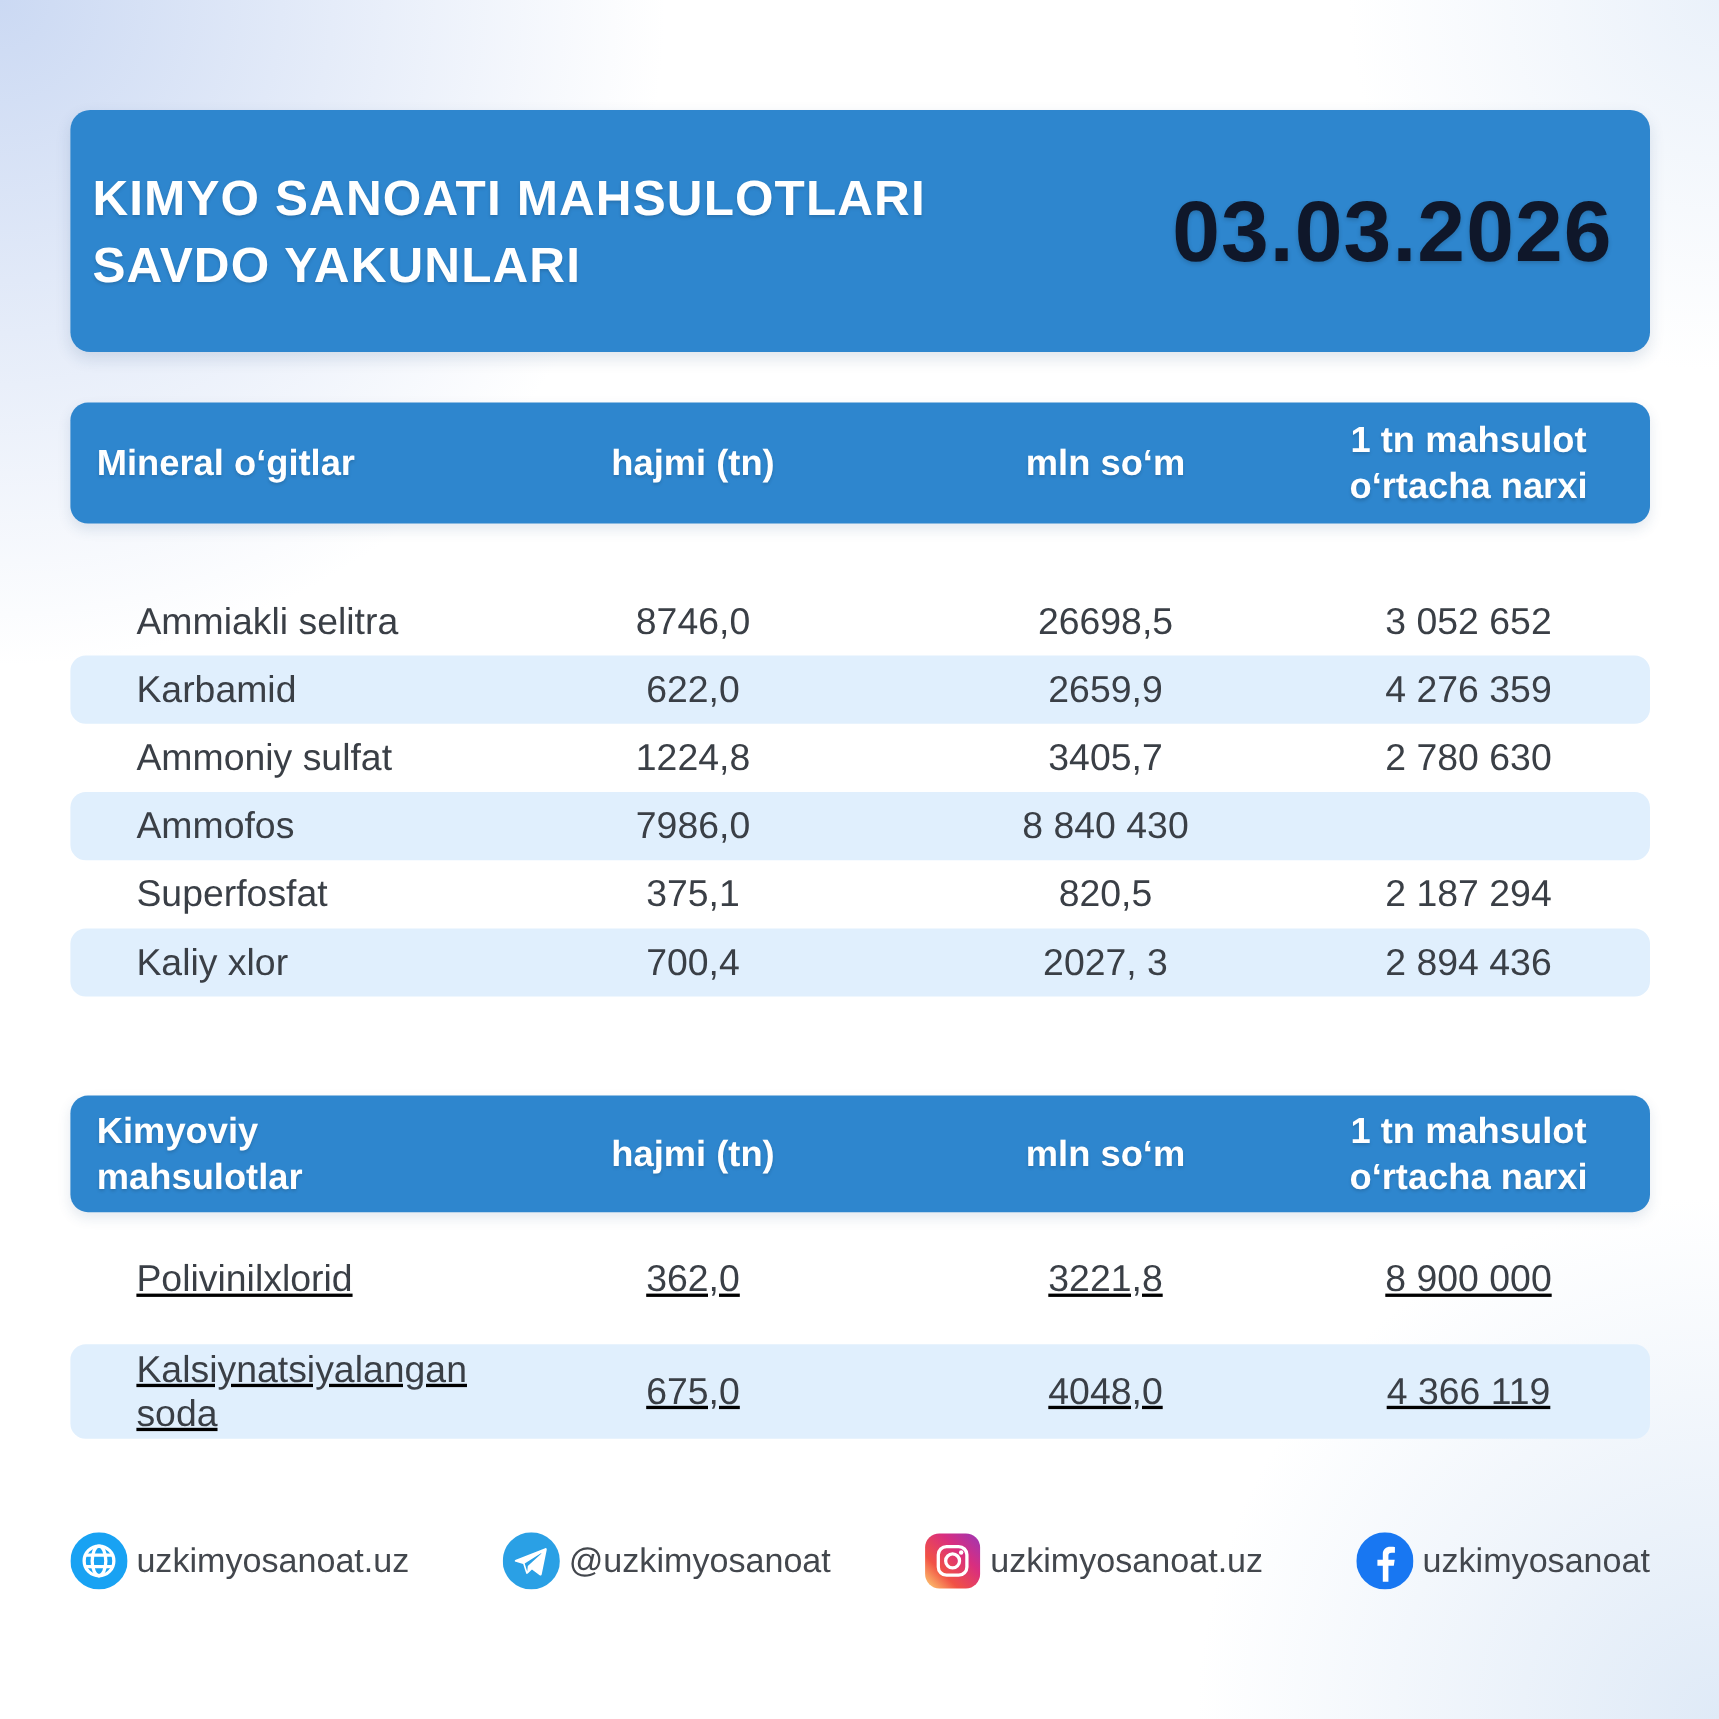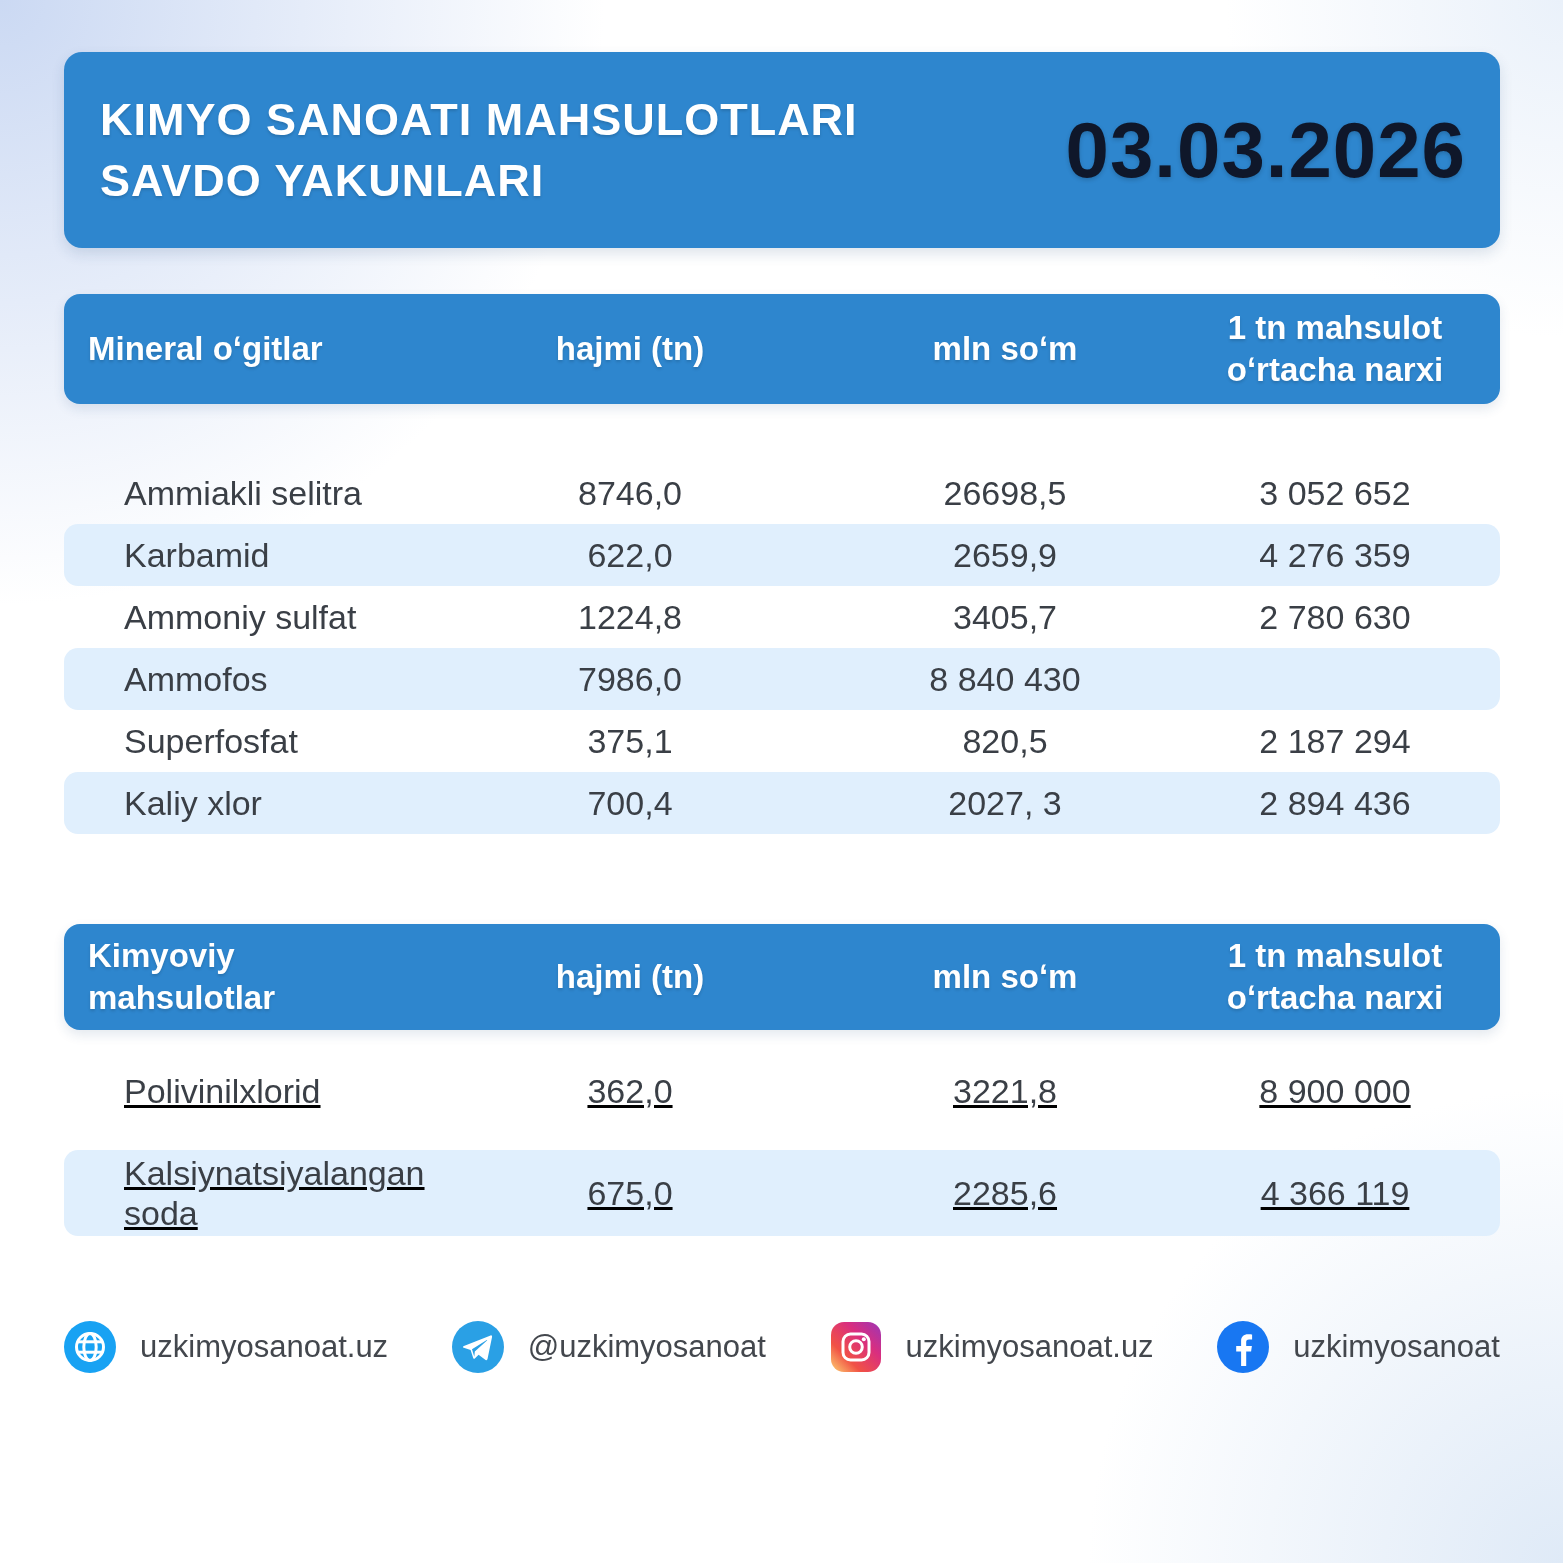--- a/index.html
+++ b/index.html
@@ -11,25 +11,25 @@
     background:
       radial-gradient(1100px 1100px at 0% 0%, #cbd9f3 0%, rgba(203,217,243,0) 55%),
       radial-gradient(950px 950px at 100% 100%, #dfeaf7 0%, rgba(223,234,247,0) 50%),
       radial-gradient(750px 750px at 100% 0%, #eaf1fa 0%, rgba(234,241,250,0) 45%),
       #ffffff;
   }
   .content { position:absolute; left:64px; top:0; width:1436px; }
 
   
   .title-card {
-    margin-top:52px; height:196px;
+    margin-top:100px; height:220px;
     background:#2e86ce; border-radius:18px;
     box-shadow:0 6px 14px rgba(30,70,120,.14);
     display:flex; align-items:center; justify-content:space-between;
-    padding:0 34px 0 36px; box-sizing:border-box;
+    padding:0 34px 0 20px; box-sizing:border-box;
   }
   .title { color:#ffffff; font-weight:bold; font-size:45px; line-height:61px; letter-spacing:1px;
            text-shadow:0 2px 3px rgba(0,0,0,.15); }
   .date  { color:#0f172a; font-weight:bold; font-size:78px; letter-spacing:1px;
            text-shadow:0 2px 4px rgba(0,0,0,.18); }
 
   
   .band {
     height:110px; background:#2e86ce; border-radius:16px;
     box-shadow:0 5px 12px rgba(30,70,120,.12);
@@ -54,21 +54,21 @@
   .row.striped { background:#e0effd; }
   .row.tall { min-height:86px; }
   .row .c0 { padding-left:60px; line-height:40px; }
   .row .c1, .row .c2, .row .c3 { text-align:center; }
 
   
   .footer {
     margin-top:85px;
     display:flex; align-items:center; justify-content:space-between;
   }
-  .social { display:flex; align-items:center; gap:24px; cursor:pointer; }
+  .social { display:flex; align-items:center; gap:8px; cursor:pointer; }
   .social .label { font-size:31px; color:#43474d; }
   .social svg { display:block; }
 </style>
 </head>
 <body>
 
 <div class="page">
   <div class="content">
 
     <div class="title-card">
@@ -144,21 +144,21 @@
     <div class="rows rows-2">
       <div class="row">
         <div class="c0">Polivinilxlorid</div>
         <div class="c1">362,0</div>
         <div class="c2">3221,8</div>
         <div class="c3">8 900 000</div>
       </div>
       <div class="row striped tall">
         <div class="c0">Kalsiynatsiyalangan soda</div>
         <div class="c1">675,0</div>
-        <div class="c2">2285,6</div>
+        <div class="c2">4048,0</div>
         <div class="c3">4 366 119</div>
       </div>
     </div>
 
     <div class="footer">
 
       <div class="social">
         <span>
           <svg width="52" height="52" viewBox="0 0 52 52">
             <circle cx="26" cy="26" r="26" fill="#18a2f3"></circle>

